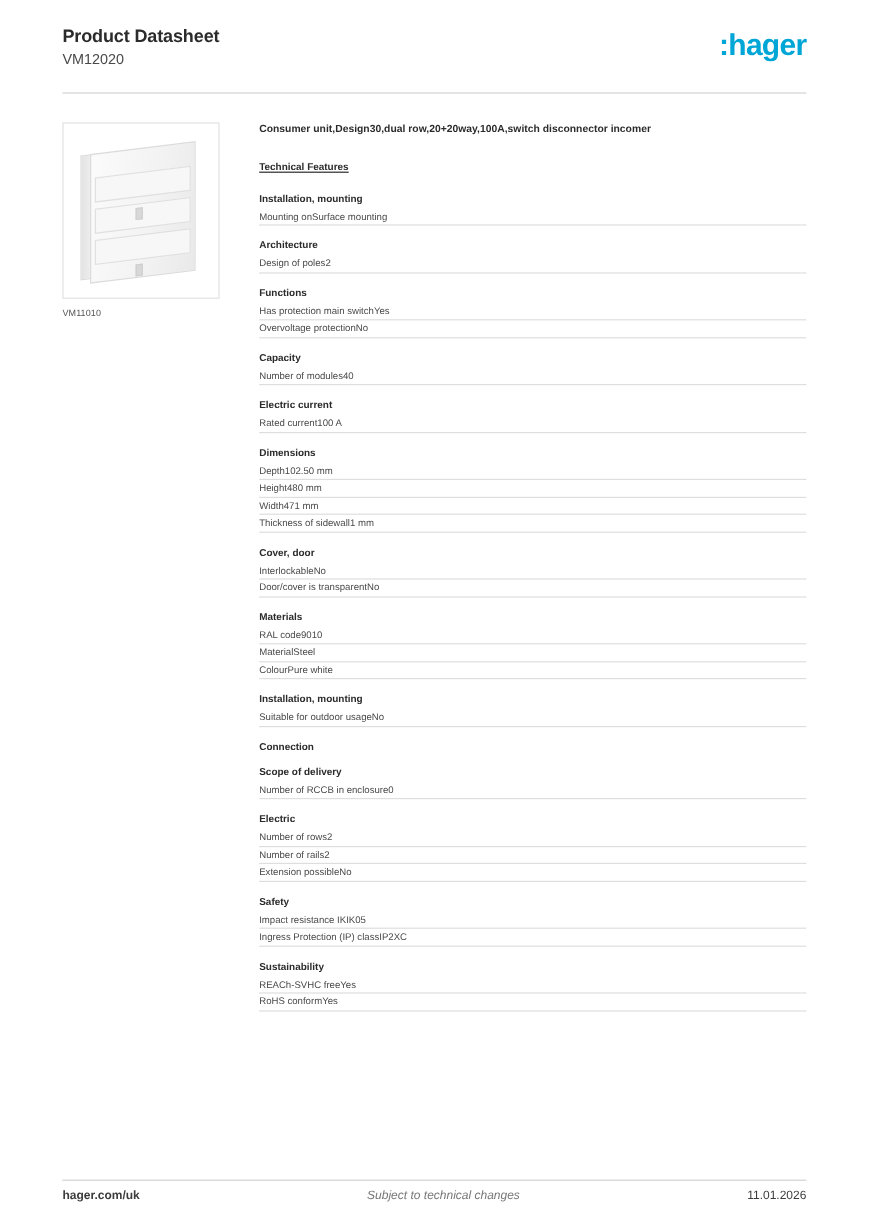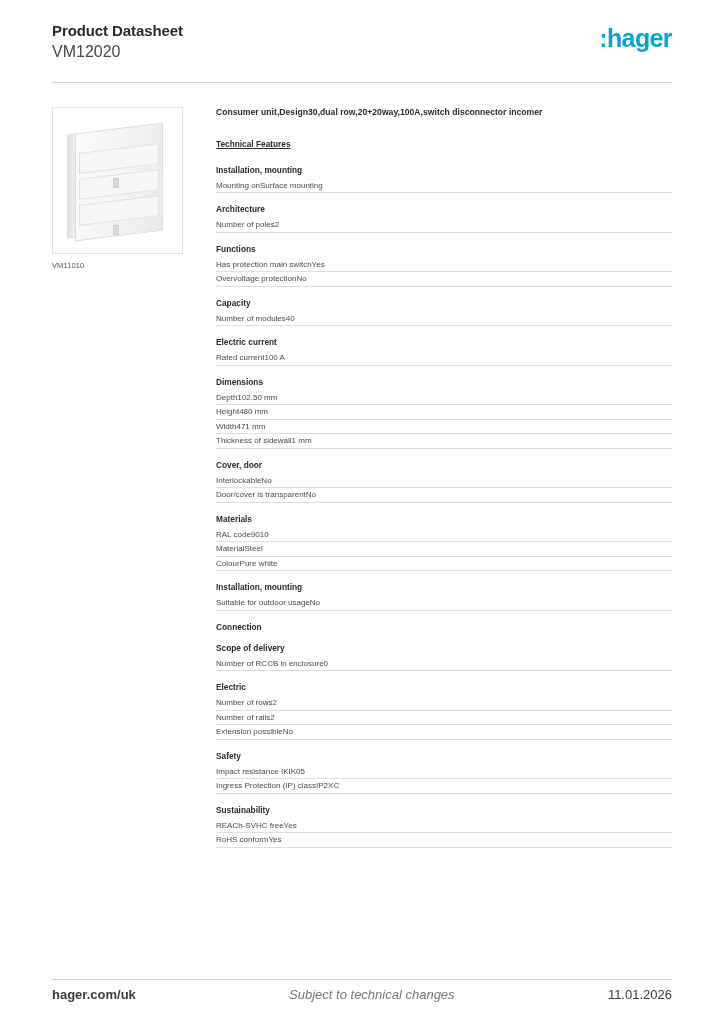--- a/index.html
+++ b/index.html
@@ -31,21 +31,21 @@
     padding-top: 22px;
   }
   .title-block { line-height: 1.25; }
   .doc-title {
     font-size: 15px;
     font-weight: bold;
     color: #2b2b2b;
     letter-spacing: -0.1px;
   }
   .doc-subtitle {
-    font-size: 16px;
+    font-size: 12px;
     font-weight: normal;
     color: #4a4a4a;
     margin-top: 1px;
   }
   .logo {
     font-size: 25px;
     font-weight: bold;
     color: #00a6d6;
     letter-spacing: -0.6px;
     line-height: 1;
@@ -178,21 +178,21 @@
     bottom: 22px;
   }
   .footer-rule {
     border-top: 1px solid #d2d2d2;
     margin-bottom: 7px;
   }
   .footer-inner {
     display: flex;
     justify-content: space-between;
     align-items: baseline;
-    font-size: 13px;
+    font-size: 10px;
     color: #555;
   }
   .footer-left { font-weight: bold; color: #3c3c3c; }
   .footer-center { color: #777; font-style: italic; }
   .footer-right { font-weight: normal; color: #3c3c3c; }
 </style>
 </head>
 <body>
 
 <div class="page">
@@ -230,21 +230,21 @@
           <div class="group">
             <div class="section-head">Installation, mounting</div>
             <div class="spec-row">
               <span class="spec-label">Mounting on</span>
               <span class="spec-value">Surface mounting</span>
             </div>
           </div>
           <div class="group">
             <div class="section-head">Architecture</div>
             <div class="spec-row">
-              <span class="spec-label">Number of poles</span>
+              <span class="spec-label">Design of poles</span>
               <span class="spec-value">2</span>
             </div>
           </div>
           <div class="group">
             <div class="section-head">Functions</div>
             <div class="spec-row">
               <span class="spec-label">Has protection main switch</span>
               <span class="spec-value">Yes</span>
             </div>
             <div class="spec-row">

